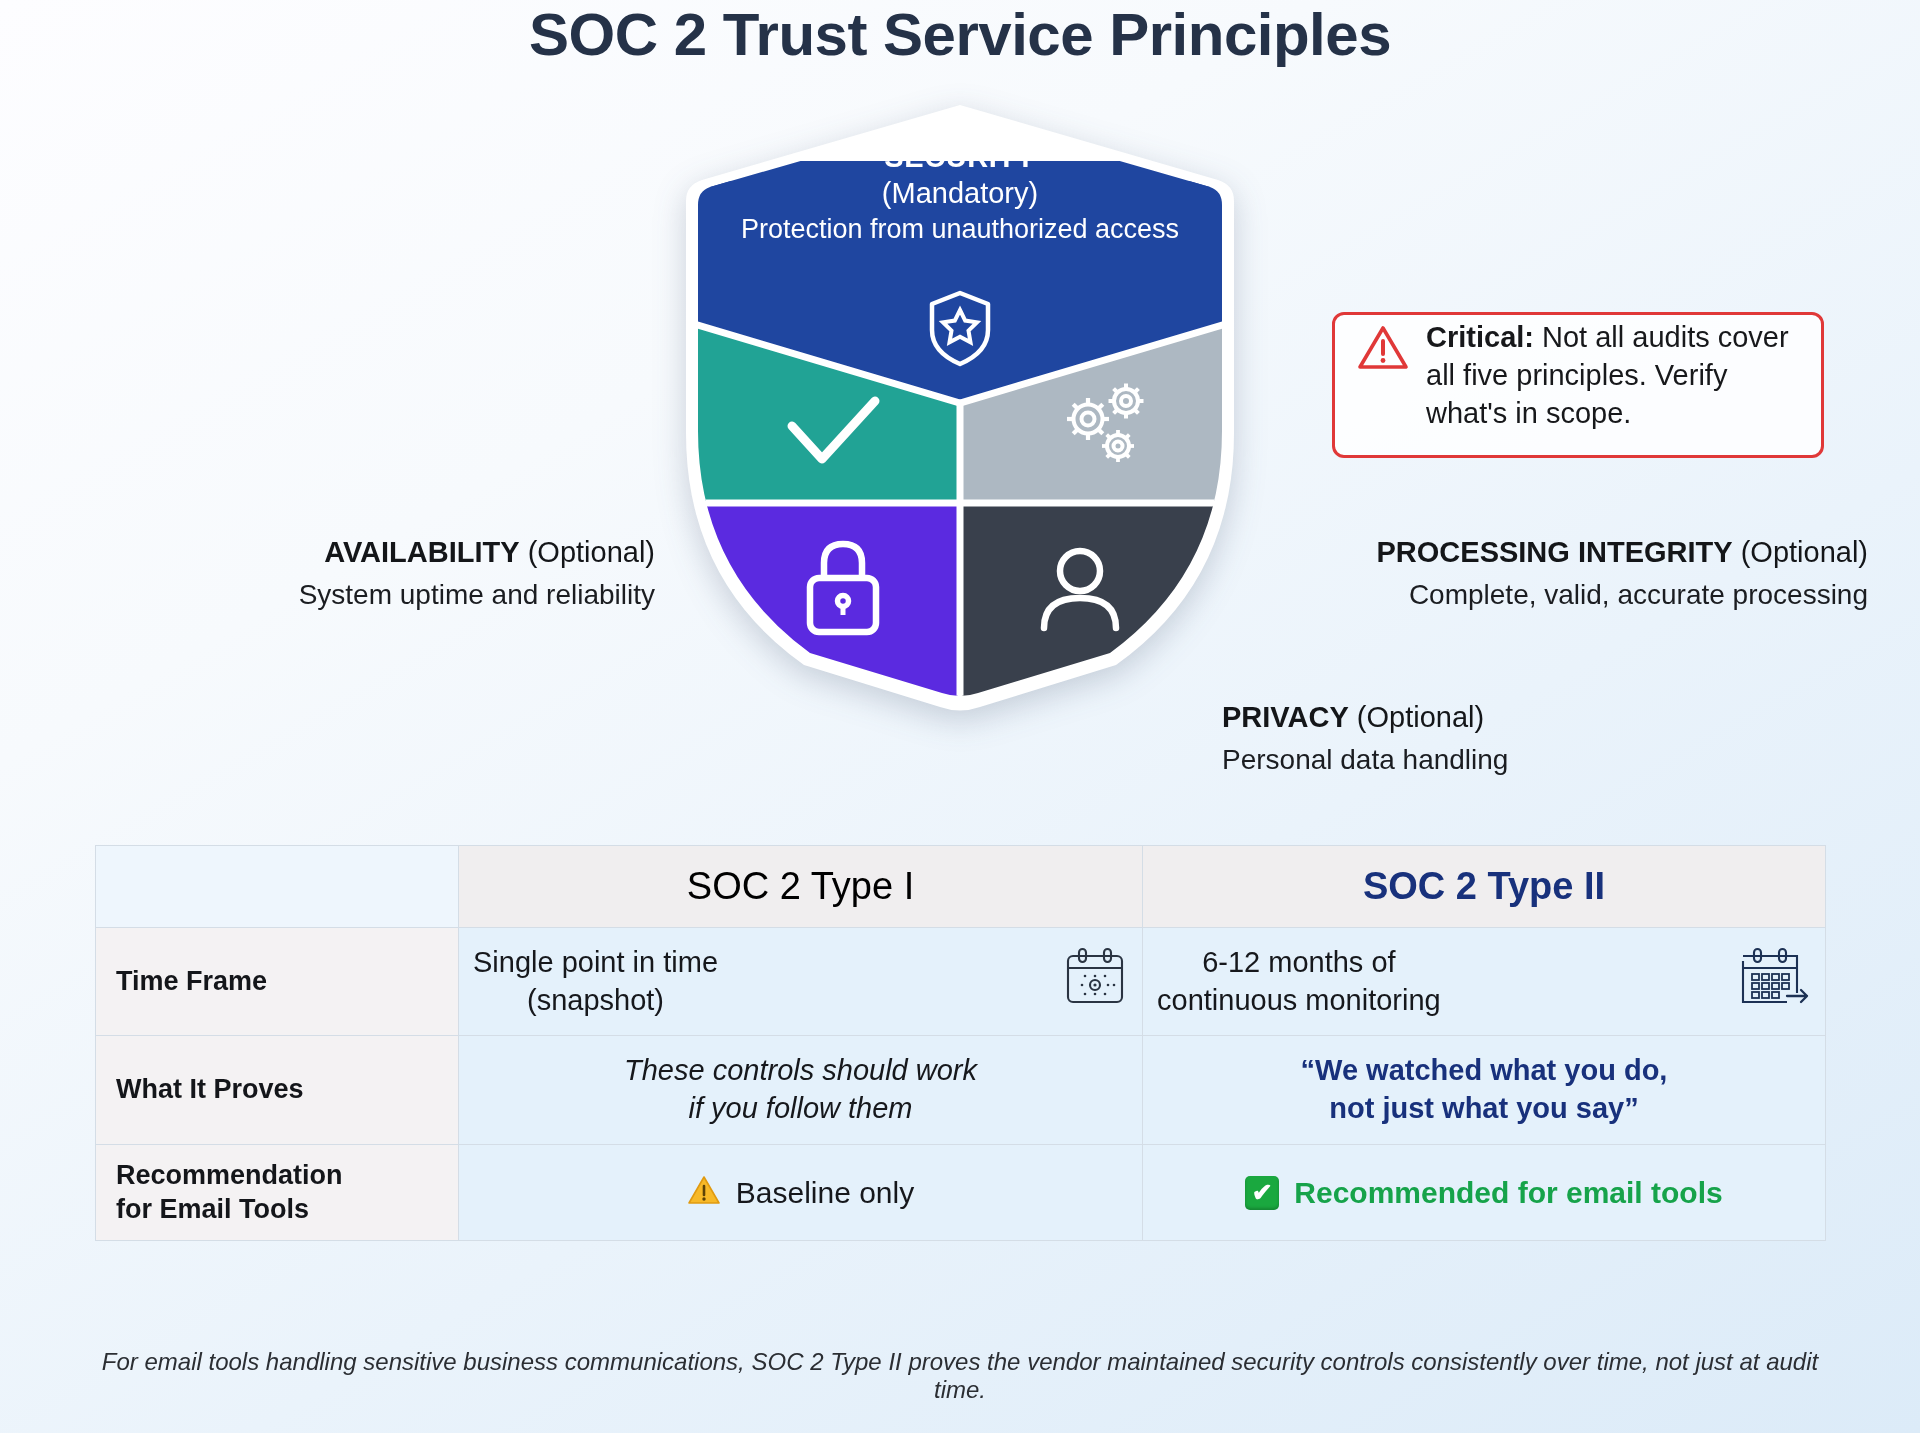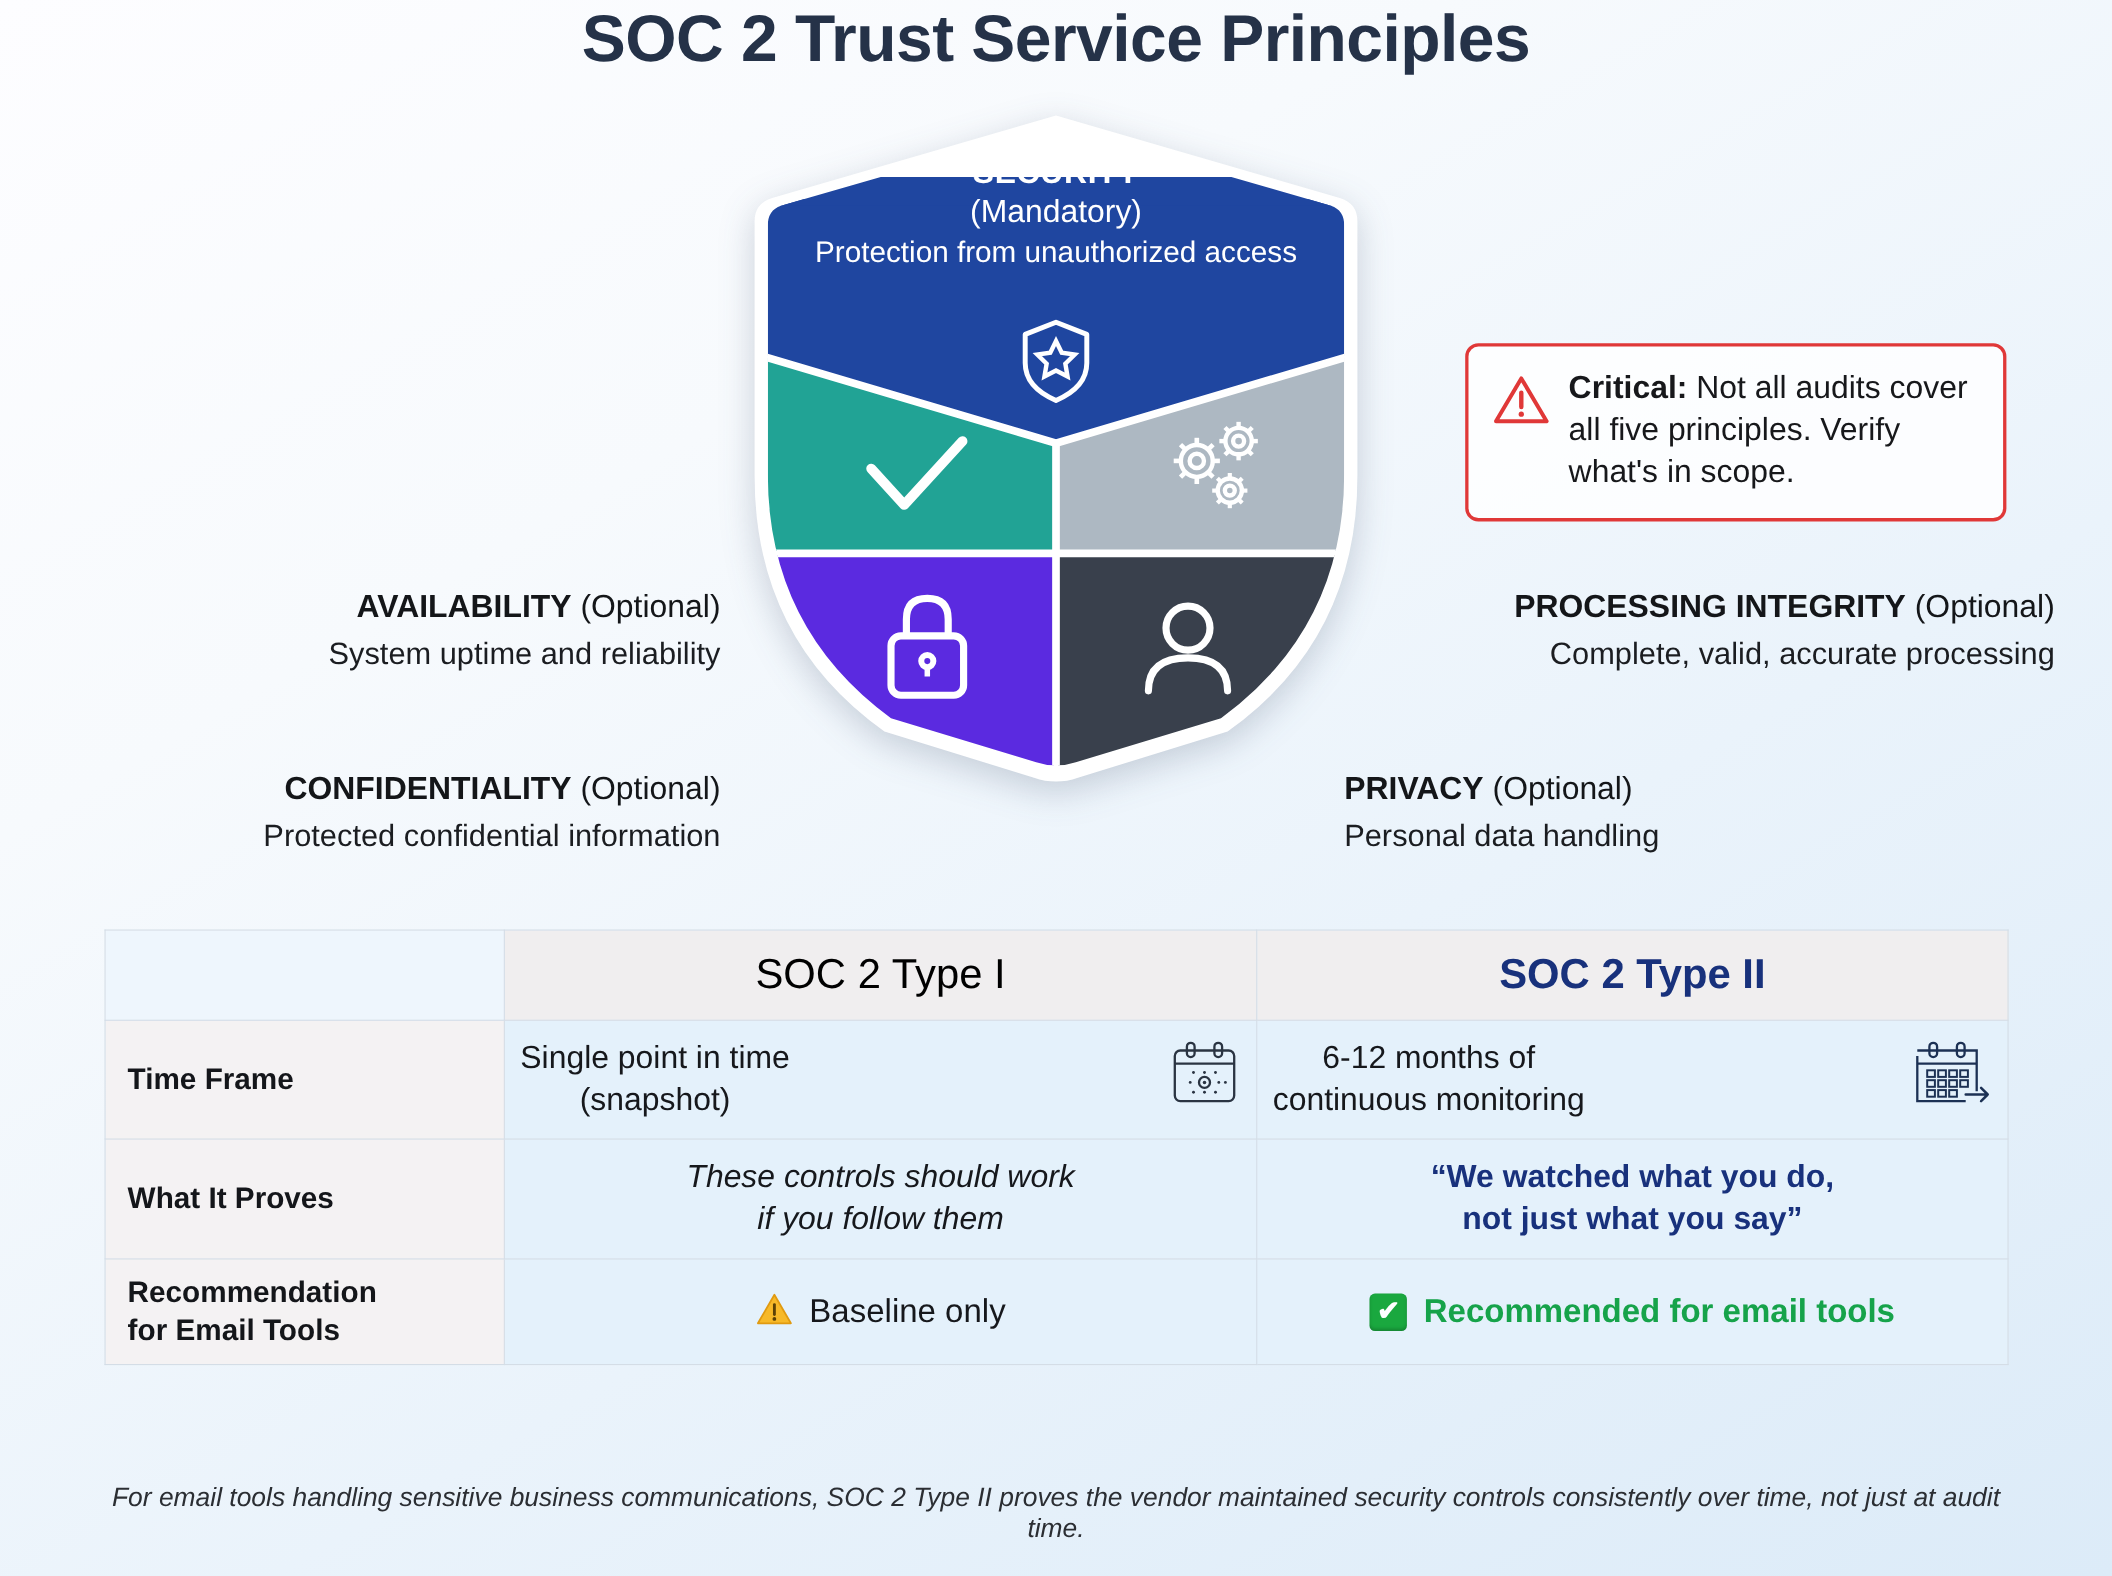--- a/index.html
+++ b/index.html
@@ -64,21 +64,21 @@
   .lab-priv    { left: 1222px; top: 630px; width: 620px; text-align: left; }
 
   
   .critical {
     position: absolute;
     left: 1332px; top: 243px;
     width: 492px;
     border: 3px solid #e03838;
     border-radius: 12px;
     background: rgba(255,255,255,0.82);
-    padding: 20px 22px 22px 22px;
+    padding: 4px 22px 22px 22px;
     display: flex;
     gap: 17px;
     align-items: flex-start;
   }
   .critical .tri { flex: 0 0 auto; margin-top: 5px; }
   .critical .txt { font-size: 29px; color: #17181b; line-height: 1.31; }
   .critical .txt b { font-weight: bold; }
 
   
   .table-zone { position: absolute; left: 95px; top: 845px; width: 1730px; }
@@ -271,25 +271,20 @@
       <div class="l3">Protection from unauthorized access</div>
     </div>
   </div>
 
   <div class="side-label lab-avail">
     <div class="hd"><b>AVAILABILITY</b>
       <span>(Optional)</span></div>
     <div class="sub">System uptime and reliability</div>
   </div>
 
-  <div class="side-label lab-conf">
-    <div class="hd"><b>CONFIDENTIALITY</b>
-      <span>(Optional)</span></div>
-    <div class="sub">Protected confidential information</div>
-  </div>
 
   <div class="side-label lab-proc">
     <div class="hd"><b>PROCESSING INTEGRITY</b>
       <span>(Optional)</span></div>
     <div class="sub">Complete, valid, accurate processing</div>
   </div>
 
   <div class="side-label lab-priv">
     <div class="hd"><b>PRIVACY</b>
       <span>(Optional)</span></div>

